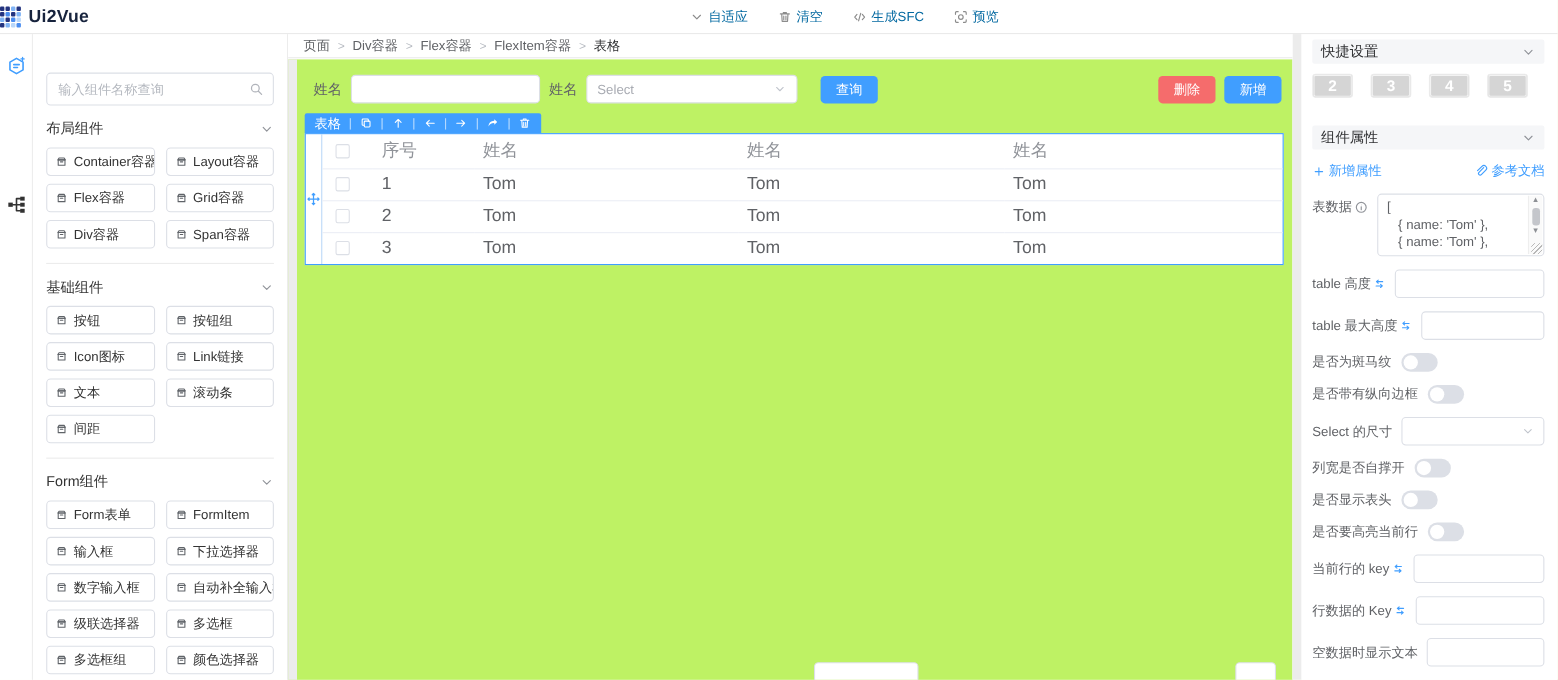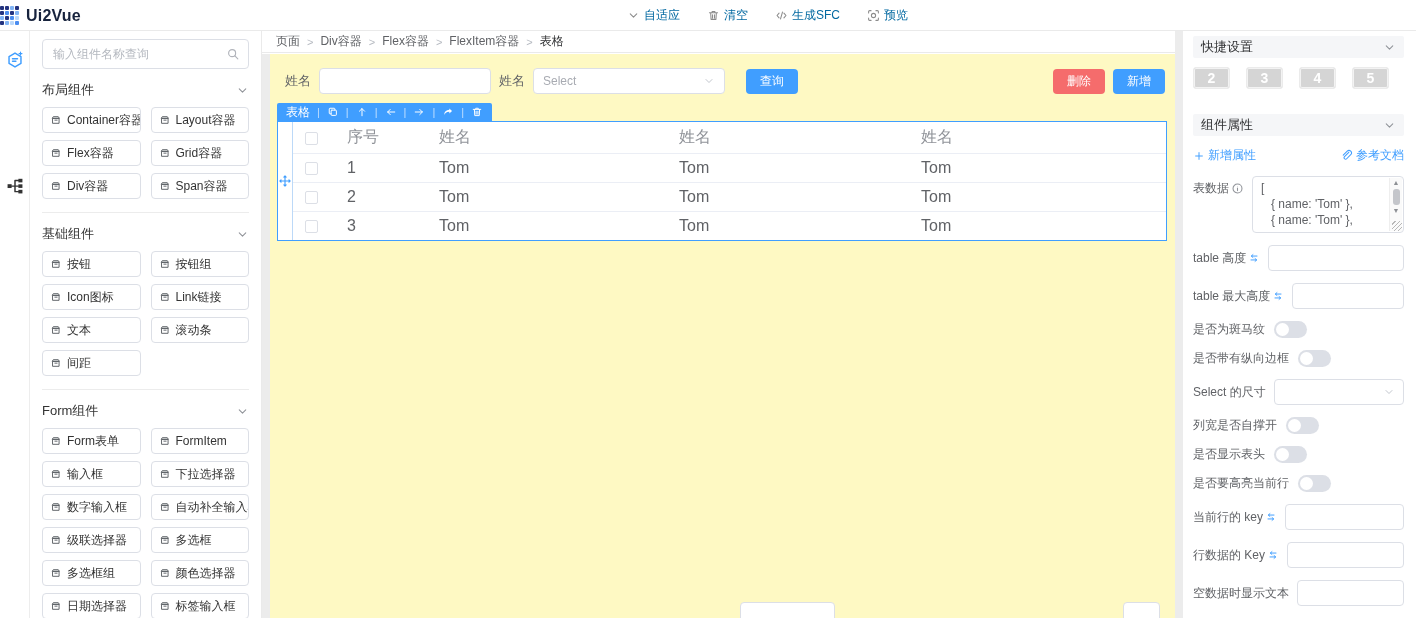--- a/index.html
+++ b/index.html
@@ -22,21 +22,21 @@
   
   .rail { position:absolute; top:31px; left:0; width:30px; bottom:0; background:#fff;
     border-right:1px solid #ededed; display:flex; flex-direction:column; align-items:center;
     padding-top:20px; gap:108px; }
   .rail-icon { cursor:pointer; color:#333; }
   .rail-icon.active { color:#409eff; }
 
   
   .sidebar { position:absolute; top:31px; left:30px; width:232px; bottom:0; background:#fff;
     border-right:1px solid #eaeaea; padding:8px 12px 0; overflow:hidden; }
-  .search-box { position:relative; margin-bottom:4px; }
+  .search-box { position:relative; margin-bottom:4px;margin-top:27px; }
   .search-input { width:100%; height:30px; border:1px solid #dcdfe6; border-radius:4px;
     padding:0 28px 0 10px; font-size:12px; outline:none; font-family:inherit; color:#333; }
   .search-input::placeholder { color:#b4b8bf; }
   .search-icon { position:absolute; right:9px; top:8px; color:#b0b3ba; }
   .section-head { display:flex; justify-content:space-between; align-items:center; height:34px;
     font-size:13px; color:#333; cursor:pointer; }
   .section-head .icon { color:#909399; }
   .sec-grid { display:grid; grid-template-columns:1fr 1fr; gap:7px 10px; padding-bottom:11px; }
   .comp-btn { height:26px; border:1px solid #dcdfe6; border-radius:4px; background:#fff;
     display:flex; align-items:center; gap:5px; padding:0 7px; font-size:12px; color:#333;
@@ -44,21 +44,21 @@
   .comp-btn .icon { color:#5f6368; flex:none; }
   .sec-divider { border-top:1px solid #ececec; margin:2px 0 4px; }
 
   
   .canvas { position:absolute; top:31px; left:262px; width:921px; bottom:0; background:#fff; }
   .breadcrumb { height:22px; display:flex; align-items:center; gap:7px; padding:0 14px;
     border-bottom:1px solid #eaeaea; color:#606266; background:#fff; }
   .crumb { cursor:pointer; }
   .crumb-last { color:#303133; }
   .crumb-sep { color:#b6bac1; font-size:11px; }
-  .canvas-body { position:absolute; top:23px; left:0; right:0; bottom:0; background:#fef9c3;
+  .canvas-body { position:absolute; top:23px; left:0; right:0; bottom:0; background:#bef264;
     border-left:8px solid #ececec; border-right:8px solid #ececec; overflow:hidden; }
   .form-row { display:flex; align-items:center; gap:8px; padding:14px 10px 0 15px; }
   .f-label { color:#606266; font-size:13px; flex:none; }
   .f-input { width:172px; height:26px; border:1px solid #dcdfe6; border-radius:4px;
     outline:none; padding:0 8px; font-family:inherit; }
   .f-select { width:192px; height:26px; border:1px solid #dcdfe6; border-radius:4px;
     display:flex; align-items:center; justify-content:space-between; padding:0 9px;
     color:#a8abb2; cursor:pointer; background:#fff; }
   .f-select .icon { color:#c0c4cc; }
   .btn { height:25px; border:none; border-radius:4px; padding:0 14px; font-size:12px;

